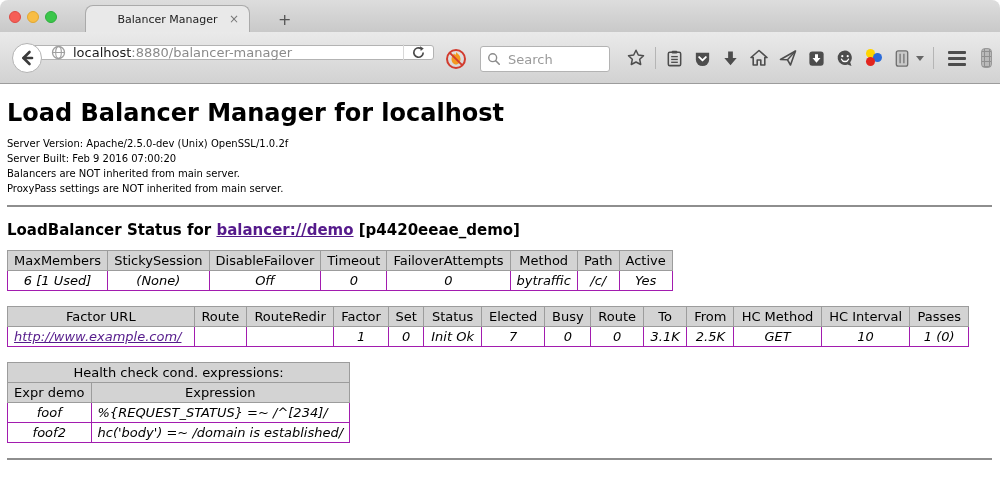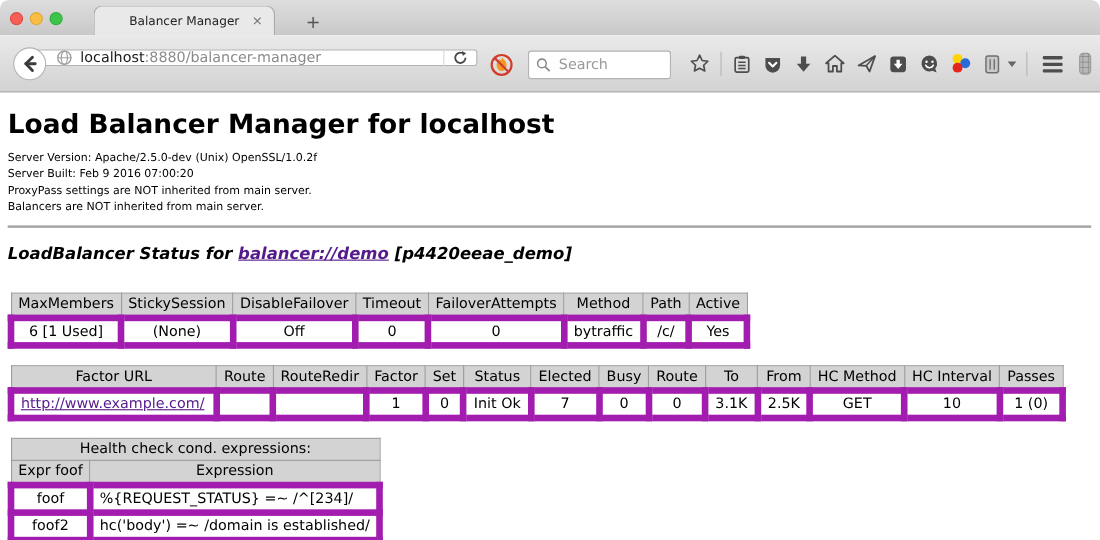--- a/index.html
+++ b/index.html
@@ -86,25 +86,25 @@
   .hamburger i{display:block;width:18px;height:3px;background:#4d4d4d;border-radius:1px;}
   .grid-addon{width:20px;height:20px;border-radius:4px;background:#b9b9b9;border:1px solid #999;
     background-image:linear-gradient(#8f8f8f 1px,transparent 1px),linear-gradient(90deg,#8f8f8f 1px,transparent 1px);
     background-size:5px 5px;background-position:2px 2px;margin:0 8px 0 6px;}
 
   
   .content{padding:0 8px 0 7px;background:#fff;height:406px;}
   h1.page-title{margin:15px 0 9px;font-size:24px;color:#000;letter-spacing:0;}
   .info-lines{font-size:10px;color:#000;line-height:15px;margin-bottom:9px;}
   hr.rule{border:none;border-top:1px solid #8e8e8e;border-bottom:1px solid #8e8e8e;height:2px;background:#fafafa;margin:8px 0 0 0;}
-  .lb-heading{font-size:15px;font-weight:bold;margin:14px 0 27px;color:#000;font-style:italic;}
+  .lb-heading{font-size:15px;font-weight:bold;margin:14px 0 11px;color:#000;}
   .lb-heading a{color:var(--link-color);text-decoration:underline;}
   table{border-collapse:collapse;font-size:13px;margin-bottom:15px;border:1px solid #7d7d7d;}
   th{background:var(--th-bg);font-weight:normal;border:1px solid #9c9c9c;padding:2px 6px;text-align:center;white-space:nowrap;}
-  td{border:6px solid #a21caf;padding:2px 6px;text-align:center;white-space:nowrap;}
+  td{border:1px solid #a21caf;padding:2px 6px;text-align:center;white-space:nowrap;font-style:italic;}
   td.left{text-align:left;}
   td a{color:var(--link-color);text-decoration:underline;}
   table.balancer{width:617px;}
   table.worker{width:962px;}
   table.health{width:313px;}
   .bottom-rule{margin-top:0;}
 </style>
 </head>
 <body>
 
@@ -237,22 +237,22 @@
       <span class="grid-addon"></span>
     </div>
   </div>
 
   <div class="content">
     <h1 class="page-title">Load Balancer Manager for localhost</h1>
 
     <div class="info-lines">
       <div>Server Version: Apache/2.5.0-dev (Unix) OpenSSL/1.0.2f</div>
       <div>Server Built: Feb 9 2016 07:00:20</div>
+      <div>Balancers are NOT inherited from main server.</div>
       <div>ProxyPass settings are NOT inherited from main server.</div>
-      <div>Balancers are NOT inherited from main server.</div>
     </div>
 
     <hr class="rule">
 
     <div class="lb-heading">
       <span>LoadBalancer Status for </span><a href="#">balancer://demo</a><span> [p4420eeae_demo]</span>
     </div>
 
     <table class="balancer">
       <tbody>
@@ -317,21 +317,21 @@
       </tr>
     </tbody>
       </table>
 
     <table class="health">
       <tbody>
           <tr>
         <th colspan="2">Health check cond. expressions:</th>
       </tr>
       <tr>
-        <th style="width:82px">Expr foof</th>
+        <th style="width:82px">Expr demo</th>
         <th style="width:231px">Expression</th>
       </tr>
       <tr>
         <td>foof</td>
         <td class="left">%{REQUEST_STATUS} =~ /^[234]/</td>
       </tr>
       <tr>
         <td>foof2</td>
         <td class="left">hc('body') =~ /domain is established/</td>
       </tr>

